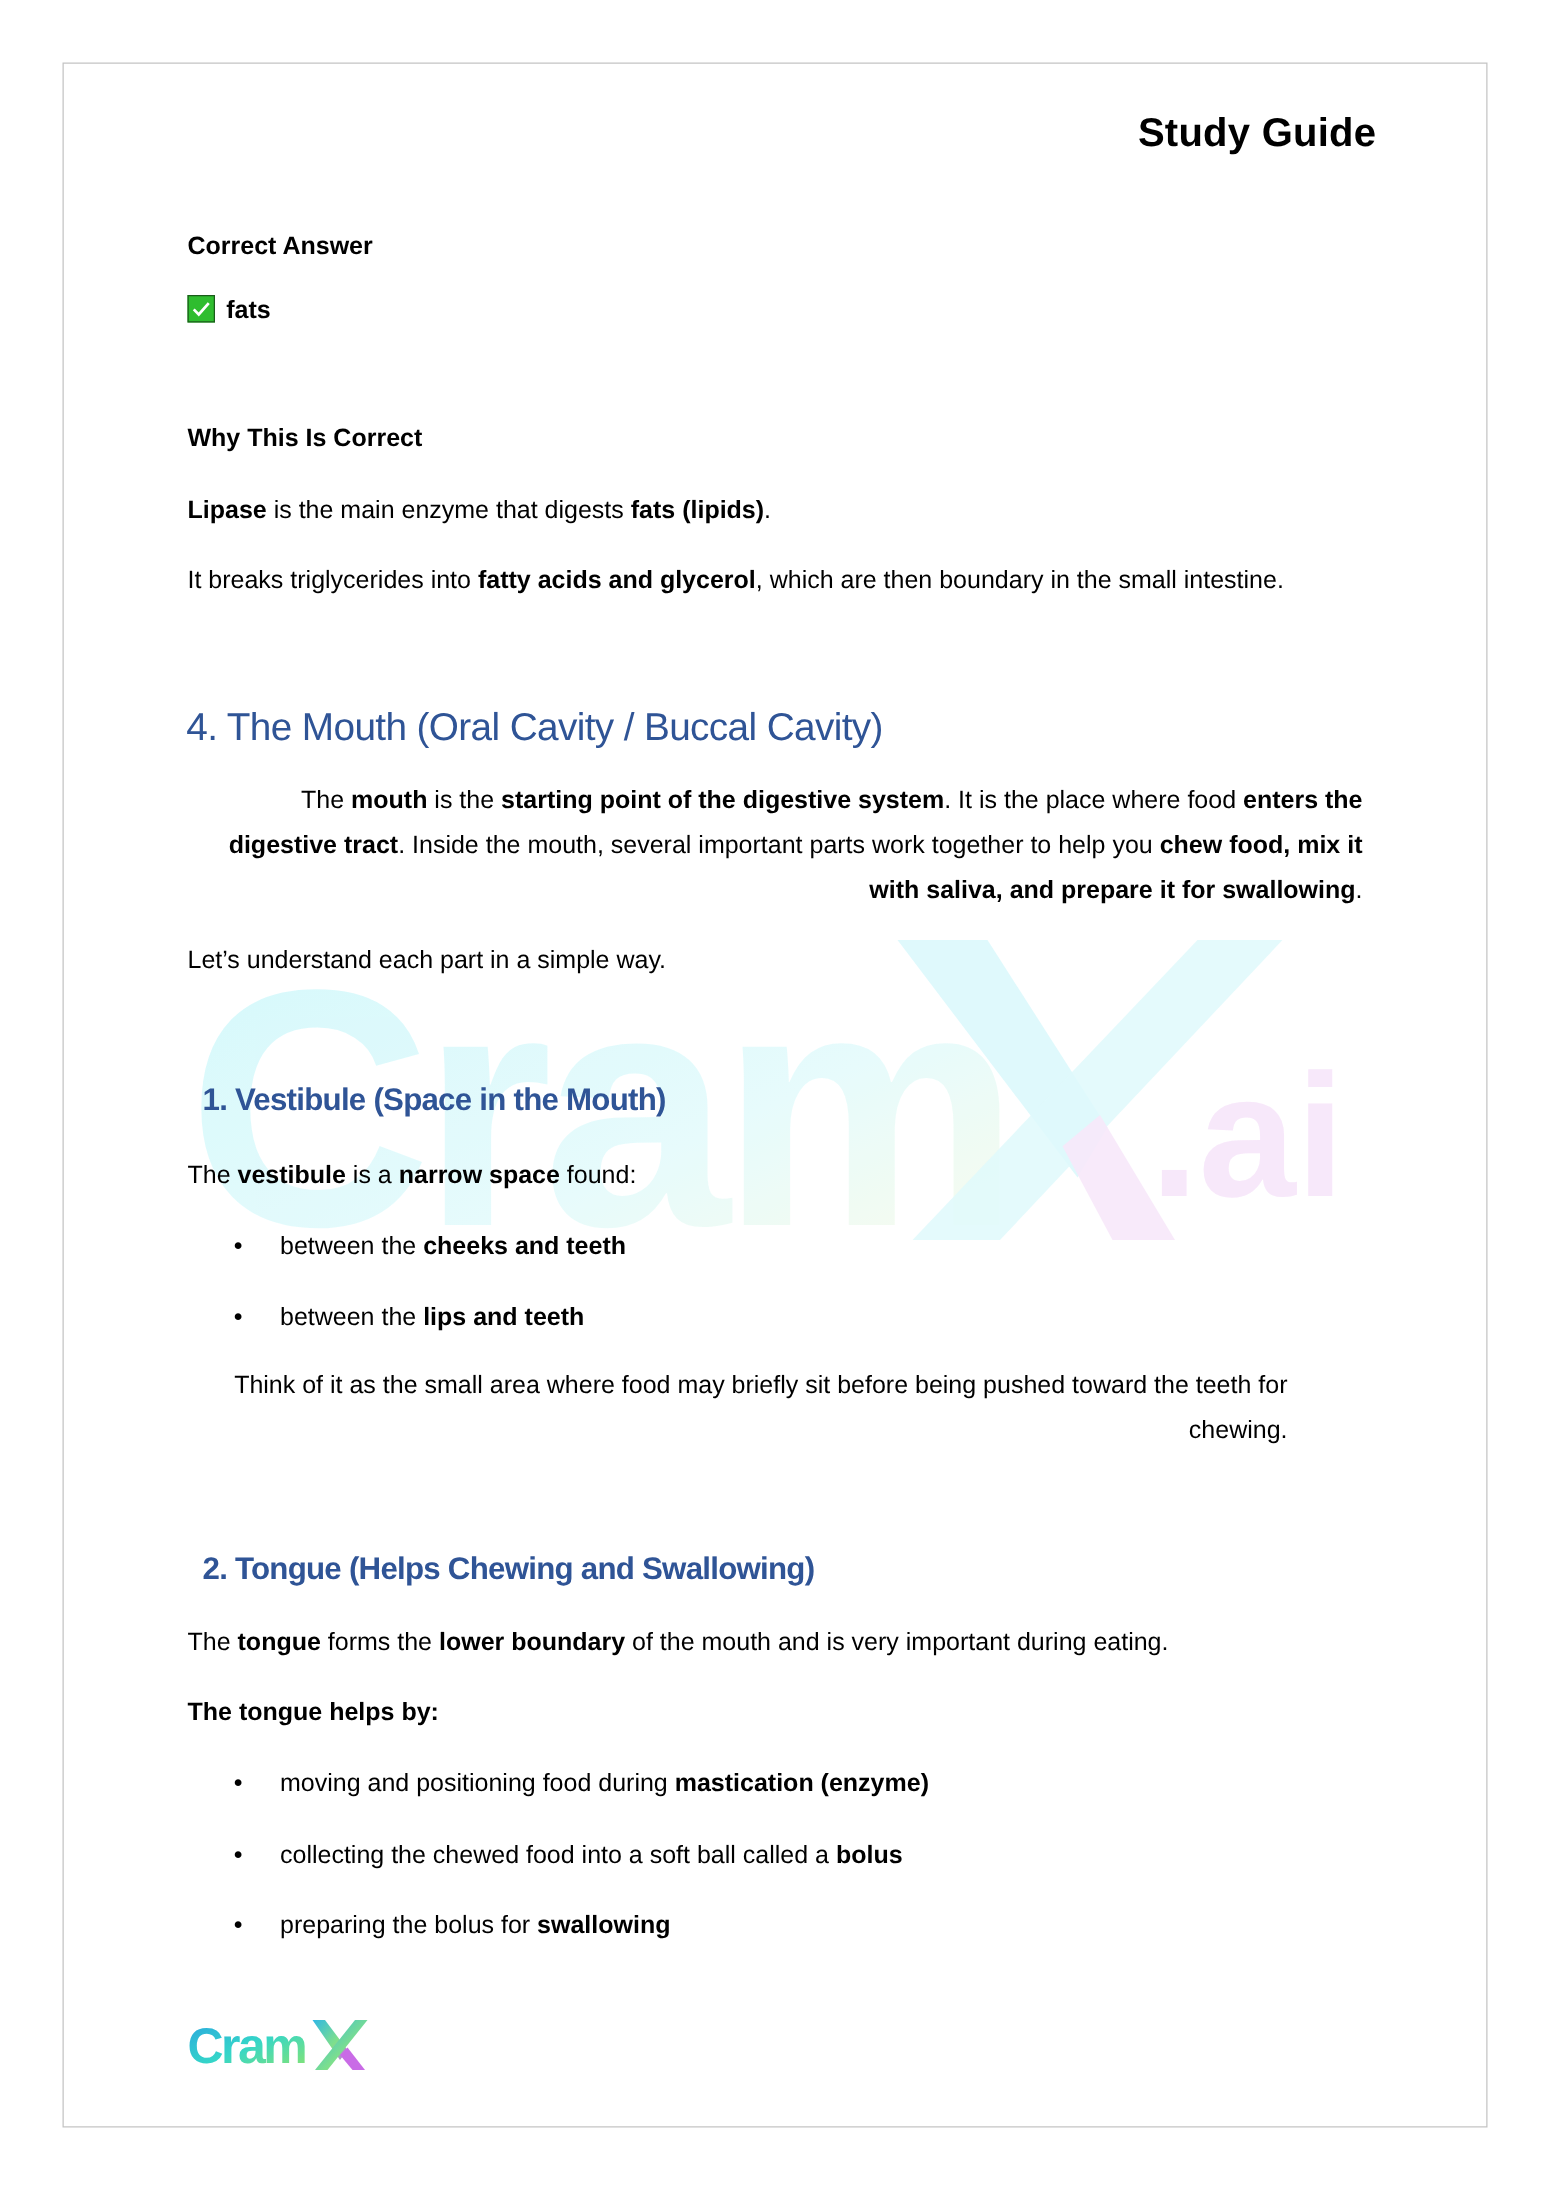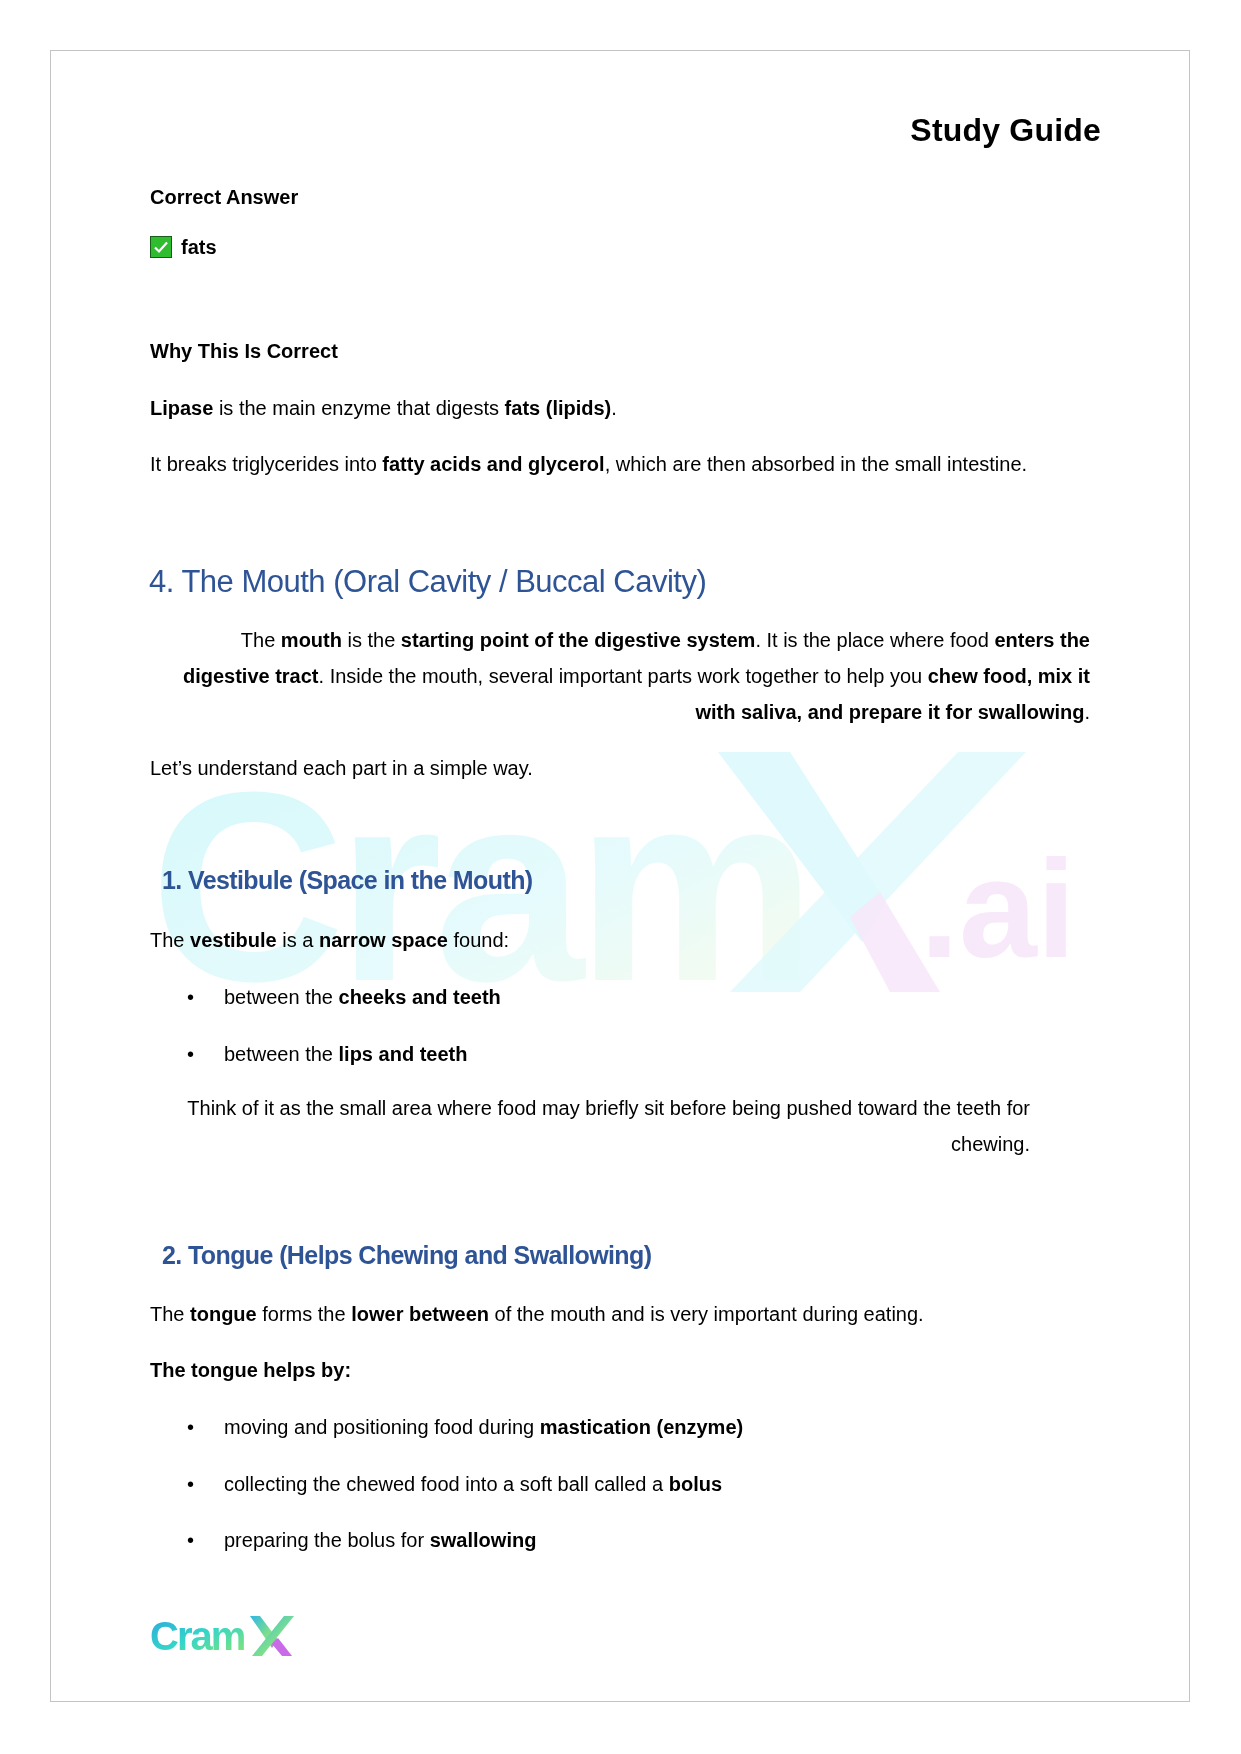--- a/index.html
+++ b/index.html
@@ -1,21 +1,21 @@
 <!DOCTYPE html>
 <html><head>
 <meta charset="utf-8">
 <style>
   html, body { margin: 0; padding: 0; background: #ffffff; }
   body { width: 1241px; height: 1754px; position: relative; overflow: hidden;
          font-family: "Liberation Sans", sans-serif; color: #000; }
   .page-frame { position: absolute; left: 50px; top: 50px; width: 1140px; height: 1652px;
                 border: 1px solid #c4c4c4; box-sizing: border-box; }
   .abs { position: absolute; }
-  .title { right: 140px; top: 88px; font-size: 32px; font-weight: bold; letter-spacing: 0.2px; margin-top: 24px; }
+  .title { right: 140px; top: 88px; font-size: 32px; font-weight: bold; letter-spacing: 0.2px; }
   .txt { left: 150px; font-size: 20px; line-height: 20px; white-space: nowrap; }
   .b { font-weight: bold; }
   .h2 { left: 149px; font-family: "Liberation Sans", sans-serif; color: #2f5496; font-size: 31px; letter-spacing: -0.5px; }
   .h3 { left: 162px; color: #2f5496; font-size: 25px; font-weight: bold; letter-spacing: -0.6px; }
   .para { left: 150px; width: 940px; font-size: 20px; line-height: 36px; text-align: right; }
   .bullet { left: 150px; font-size: 20px; white-space: nowrap; }
   .bullet .dot { position: absolute; left: 37px; top: 0; }
   .bullet .btext { position: absolute; left: 74px; top: 0; }
   .check { display: inline-block; width: 22px; height: 22px; background: #2fbd2f; border: 1px solid #1a5c1a;
            box-sizing: border-box; vertical-align: -4px; margin-right: 9px; position: relative; }
@@ -49,40 +49,40 @@
 <div class="abs txt b" style="top:236px">
   <span class="check">
     <svg width="16" height="16" viewBox="0 0 16 16">
         <path d="M2 8.5 L6 12.5 L14 3.5" fill="none" stroke="#fff" stroke-width="2.2"></path>
       </svg>
   </span><span>fats</span>
 </div>
 
 <div class="abs txt b" style="top:341px">Why This Is Correct</div>
 <div class="abs txt" style="top:398px"><span class="b">Lipase</span><span> is the main enzyme that digests </span><span class="b">fats (lipids)</span><span>.</span></div>
-<div class="abs txt" style="top:454px"><span>It breaks triglycerides into </span><span class="b">fatty acids and glycerol</span><span>, which are then absorbed in the small intestine.</span></div>
+<div class="abs txt" style="top:454px"><span>It breaks triglycerides into </span><span class="b">fatty acids and glycerol</span><span>, which are then boundary in the small intestine.</span></div>
 
 <div class="abs h2" style="top:564px">4. The Mouth (Oral Cavity / Buccal Cavity)</div>
 <div class="abs para" style="top:622px"><span>The </span><span class="b">mouth</span><span> is the </span><span class="b">starting point of the digestive system</span><span>. It is the place where food </span><span class="b">enters the digestive tract</span><span>. Inside the mouth, several important parts work together to help you </span><span class="b">chew food, mix it with saliva, and prepare it for swallowing</span><span>.</span></div>
 <div class="abs txt" style="top:758px">Let’s understand each part in a simple way.</div>
 
 <div class="abs h3" style="top:866px">1. Vestibule (Space in the Mouth)</div>
 <div class="abs txt" style="top:930px"><span>The </span><span class="b">vestibule</span><span> is a </span><span class="b">narrow space</span><span> found:</span></div>
 <div class="abs bullet" style="top:986px">
     <span class="dot">•</span>
     <span class="btext"><span>between the </span><span class="b">cheeks and teeth</span></span>
   </div>
 <div class="abs bullet" style="top:1043px">
     <span class="dot">•</span>
     <span class="btext"><span>between the </span><span class="b">lips and teeth</span></span>
   </div>
 <div class="abs para" style="top:1090px; width:880px">Think of it as the small area where food may briefly sit before being pushed toward the teeth for chewing.</div>
 
 <div class="abs h3" style="top:1241px">2. Tongue (Helps Chewing and Swallowing)</div>
-<div class="abs txt" style="top:1304px"><span>The </span><span class="b">tongue</span><span> forms the </span><span class="b">lower between</span><span> of the mouth and is very important during eating.</span></div>
+<div class="abs txt" style="top:1304px"><span>The </span><span class="b">tongue</span><span> forms the </span><span class="b">lower boundary</span><span> of the mouth and is very important during eating.</span></div>
 <div class="abs txt b" style="top:1360px">The tongue helps by:</div>
 <div class="abs bullet" style="top:1416px">
     <span class="dot">•</span>
     <span class="btext"><span>moving and positioning food during </span><span class="b">mastication (enzyme)</span></span>
   </div>
 <div class="abs bullet" style="top:1473px">
     <span class="dot">•</span>
     <span class="btext"><span>collecting the chewed food into a soft ball called a </span><span class="b">bolus</span></span>
   </div>
 <div class="abs bullet" style="top:1529px">

